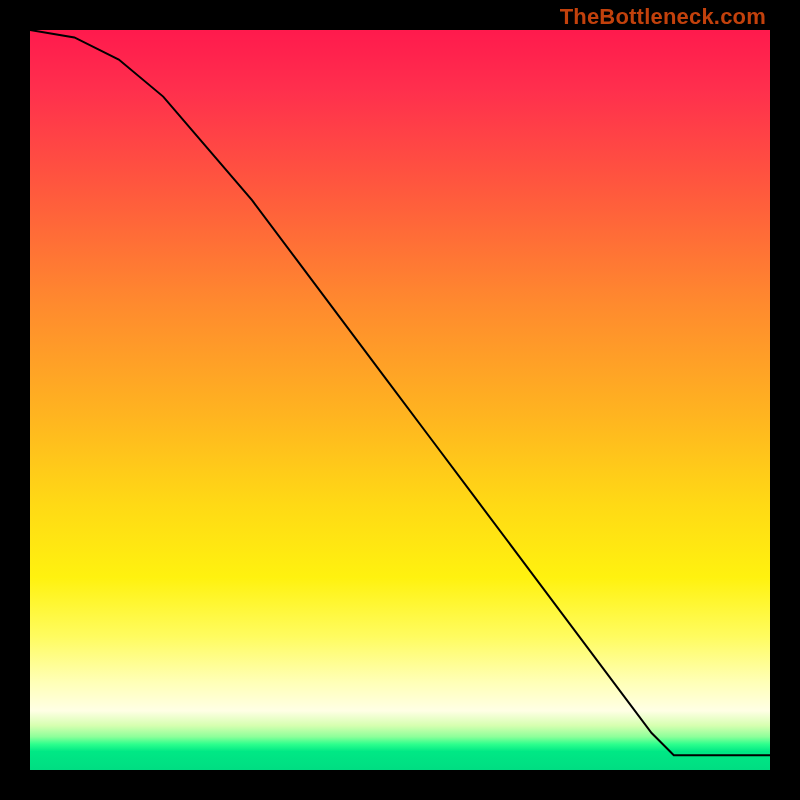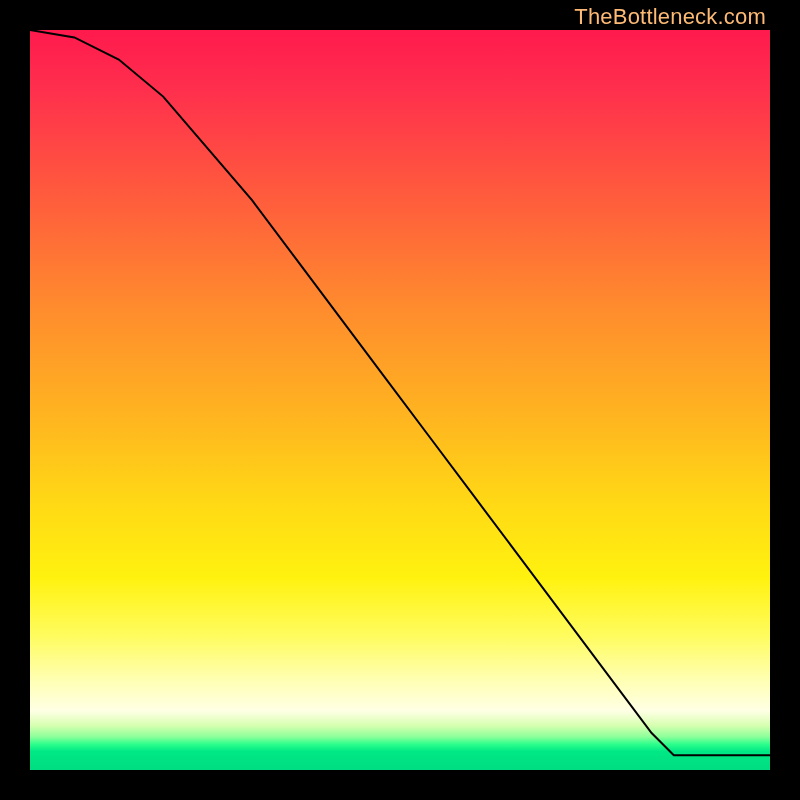--- a/index.html
+++ b/index.html
@@ -56,23 +56,23 @@
     stroke-width: 2;
   }
   .marker {
     fill: #d96b63;
     stroke: none;
   }
   .watermark {
     position: absolute;
     top: 4px;
     right: 34px;
-    color: #fdba74;
+    color: #c2410c;
     font-size: 22px;
-    font-weight: 400;
+    font-weight: 700;
     letter-spacing: 0.2px;
     user-select: none;
   }
 </style>
 </head>
 <body>
 
 <div class="frame">
   <div class="watermark">TheBottleneck.com</div>
 

